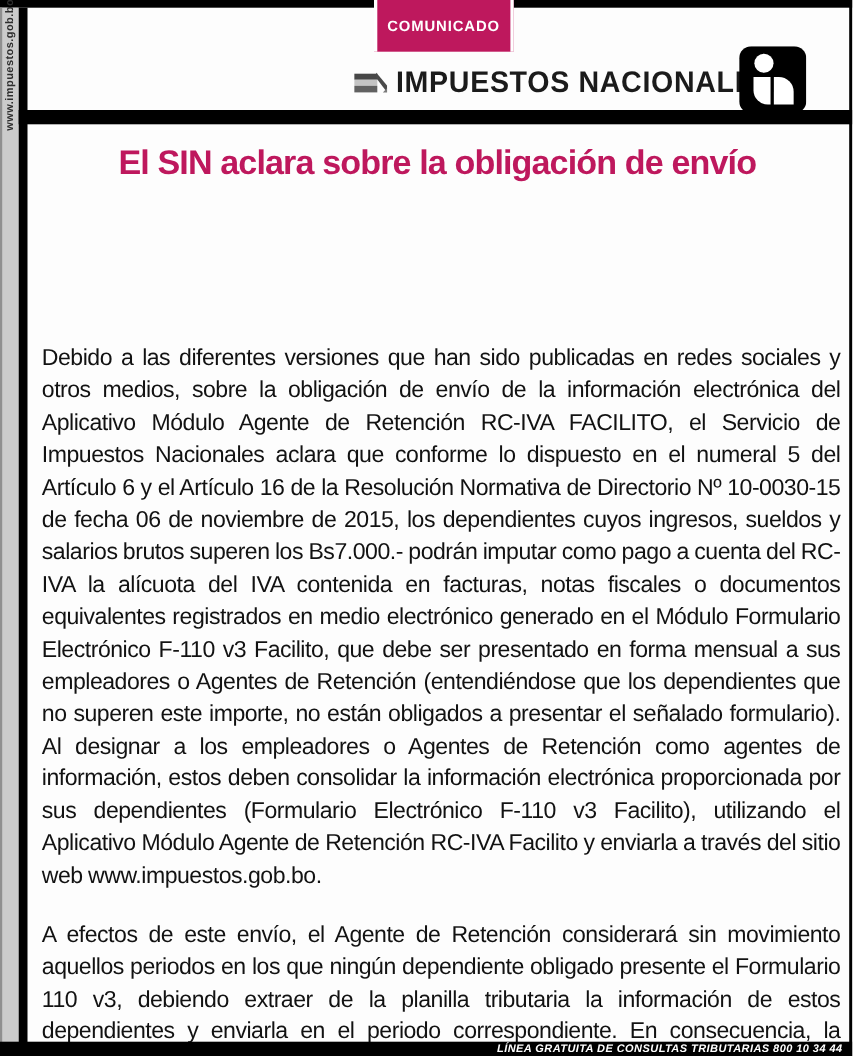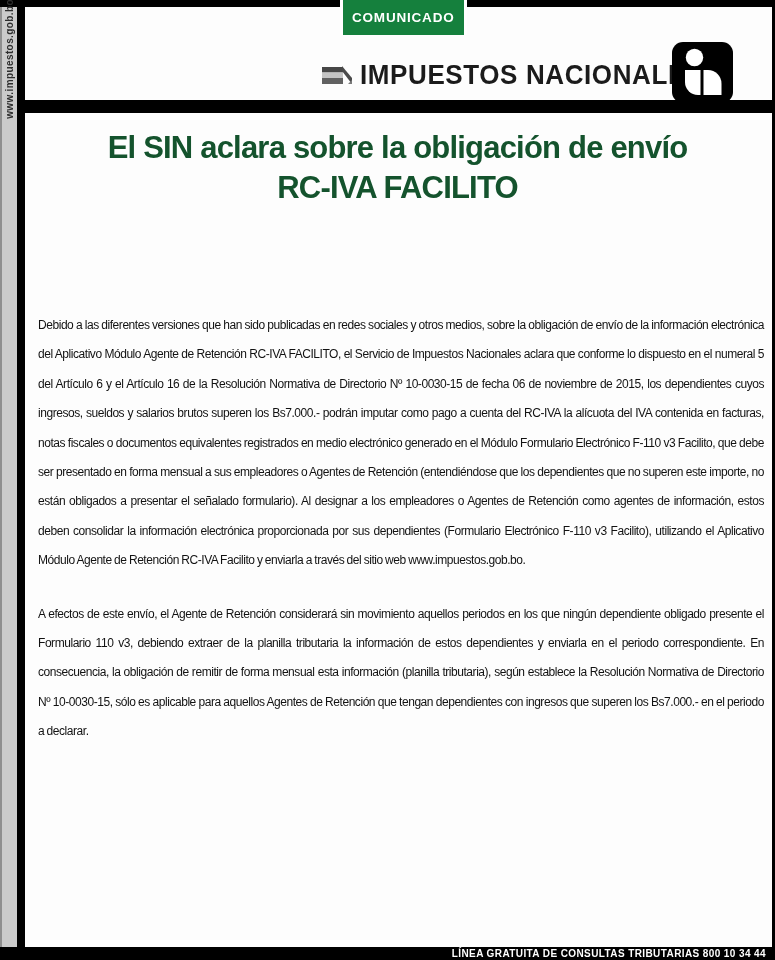--- a/index.html
+++ b/index.html
@@ -16,27 +16,27 @@
     background:#cbcbcb;border-left:2px solid #8f8f8f;box-sizing:border-box;
   }
   .left-bar{position:absolute;left:17px;top:7px;width:8px;height:941px;background:#000;}
   .logo-rule{position:absolute;left:17px;top:100px;width:758px;height:13px;background:#000;}
   .bottom-bar{
     position:absolute;left:0;top:947px;width:775px;height:13px;background:#000;
     display:flex;align-items:center;justify-content:flex-end;box-sizing:border-box;
     padding-right:9px;
   }
   .bottom-bar .footer-text{
-    color:#fff;font-size:10px;font-weight:bold;letter-spacing:.4px;white-space:nowrap;
+    color:#fff;font-size:10px;font-weight:bold;letter-spacing:.4px;white-space:nowrap;font-style:italic;
   }
   
   .comunicado{
-    position:absolute;left:340px;top:0;height:35px;background:#15803d;
+    position:absolute;left:340px;top:0;height:21px;background:#be185d;
     border-left:3px solid #fff;border-right:3px solid #fff;
-    display:flex;align-items:center;justify-content:center;padding:0 9px;
+    display:flex;align-items:center;justify-content:center;padding:13px 9px;
   }
   .comunicado span{color:#fff;font-weight:bold;font-size:13.5px;letter-spacing:.8px;}
   
   .side-url{
     position:absolute;left:1px;top:8px;height:102px;width:16px;
     display:flex;align-items:center;justify-content:center;
   }
   .side-url span{
     writing-mode:vertical-rl;transform:rotate(180deg);
     font-size:10px;font-weight:bold;color:#2e2e2e;letter-spacing:.4px;white-space:nowrap;
@@ -45,26 +45,26 @@
   .flag-icon{position:absolute;left:322px;top:66px;width:30px;height:19px;}
   .brand-name{
     position:absolute;left:360px;top:59px;font-size:26px;font-weight:bold;
     letter-spacing:.6px;color:#1b1b1b;white-space:nowrap;transform:scaleY(1.04);
     transform-origin:left top;
   }
   .in-logo{position:absolute;left:672px;top:42px;width:61px;height:61px;}
   
   .headline{
     position:absolute;left:30px;width:735px;top:128px;text-align:center;
-    font-weight:bold;color:#14532d;font-size:31px;line-height:40px;letter-spacing:-.8px;
+    font-weight:bold;color:#be185d;font-size:31px;line-height:40px;letter-spacing:-.8px;
   }
   
   .body-col{position:absolute;left:38px;top:311px;width:726px;}
   .body-col p{
-    margin:0 0 24px 0;font-size:12px;line-height:29.4px;text-align:justify;
+    margin:0 0 24px 0;font-size:21px;line-height:29.4px;text-align:justify;
     letter-spacing:-.45px;word-spacing:-.5px;color:#121212;
   }
 </style>
 </head>
 <body>
 
 <div class="page">
 
   <div class="top-bar"></div>
   <div class="left-strip"></div>
@@ -90,21 +90,20 @@
   <svg class="in-logo" viewBox="0 0 61 61" aria-hidden="true">
     <rect x="0" y="0" width="61" height="61" rx="11" fill="#000"></rect>
     <circle cx="22.5" cy="15.5" r="8.7" fill="#fff"></circle>
     <path d="M13 28 H28.5 V53 H26 A13 13 0 0 1 13 40 Z" fill="#fff"></path>
     <path d="M31.5 28 H36 A13.5 13.5 0 0 1 49.5 41.5 V53 H31.5 Z" fill="#fff"></path>
   </svg>
   <div class="logo-rule"></div>
 
   <div class="headline">
     <div>El SIN aclara sobre la obligación de envío</div>
-    <div>RC-IVA FACILITO</div>
   </div>
 
   <div class="body-col">
     <p>Debido a las diferentes versiones que han sido publicadas en redes sociales y otros medios, sobre la obligación de envío de la información electrónica del Aplicativo Módulo Agente de Retención RC-IVA FACILITO, el Servicio de Impuestos Nacionales aclara que conforme lo dispuesto en el numeral 5 del Artículo 6 y el Artículo 16 de la Resolución Normativa de Directorio Nº 10-0030-15 de fecha 06 de noviembre de 2015, los dependientes cuyos ingresos, sueldos y salarios brutos superen los Bs7.000.- podrán imputar como pago a cuenta del RC-IVA la alícuota del IVA contenida en facturas, notas fiscales o documentos equivalentes registrados en medio electrónico generado en el Módulo Formulario Electrónico F-110 v3 Facilito, que debe ser presentado en forma mensual a sus empleadores o Agentes de Retención (entendiéndose que los dependientes que no superen este importe, no están obligados a presentar el señalado formulario). Al designar a los empleadores o Agentes de Retención como agentes de información, estos deben consolidar la información electrónica proporcionada por sus dependientes (Formulario Electrónico F-110 v3 Facilito), utilizando el Aplicativo Módulo Agente de Retención RC-IVA Facilito y enviarla a través del sitio web www.impuestos.gob.bo.</p>
     <p>A efectos de este envío, el Agente de Retención considerará sin movimiento aquellos periodos en los que ningún dependiente obligado presente el Formulario 110 v3, debiendo extraer de la planilla tributaria la información de estos dependientes y enviarla en el periodo correspondiente. En consecuencia, la obligación de remitir de forma mensual esta información (planilla tributaria), según establece la Resolución Normativa de Directorio Nº 10-0030-15, sólo es aplicable para aquellos Agentes de Retención que tengan dependientes con ingresos que superen los Bs7.000.- en el periodo a declarar.</p>
 
   </div>
 
   <div class="bottom-bar">
     <span class="footer-text">LÍNEA GRATUITA DE CONSULTAS TRIBUTARIAS 800 10 34 44</span>

